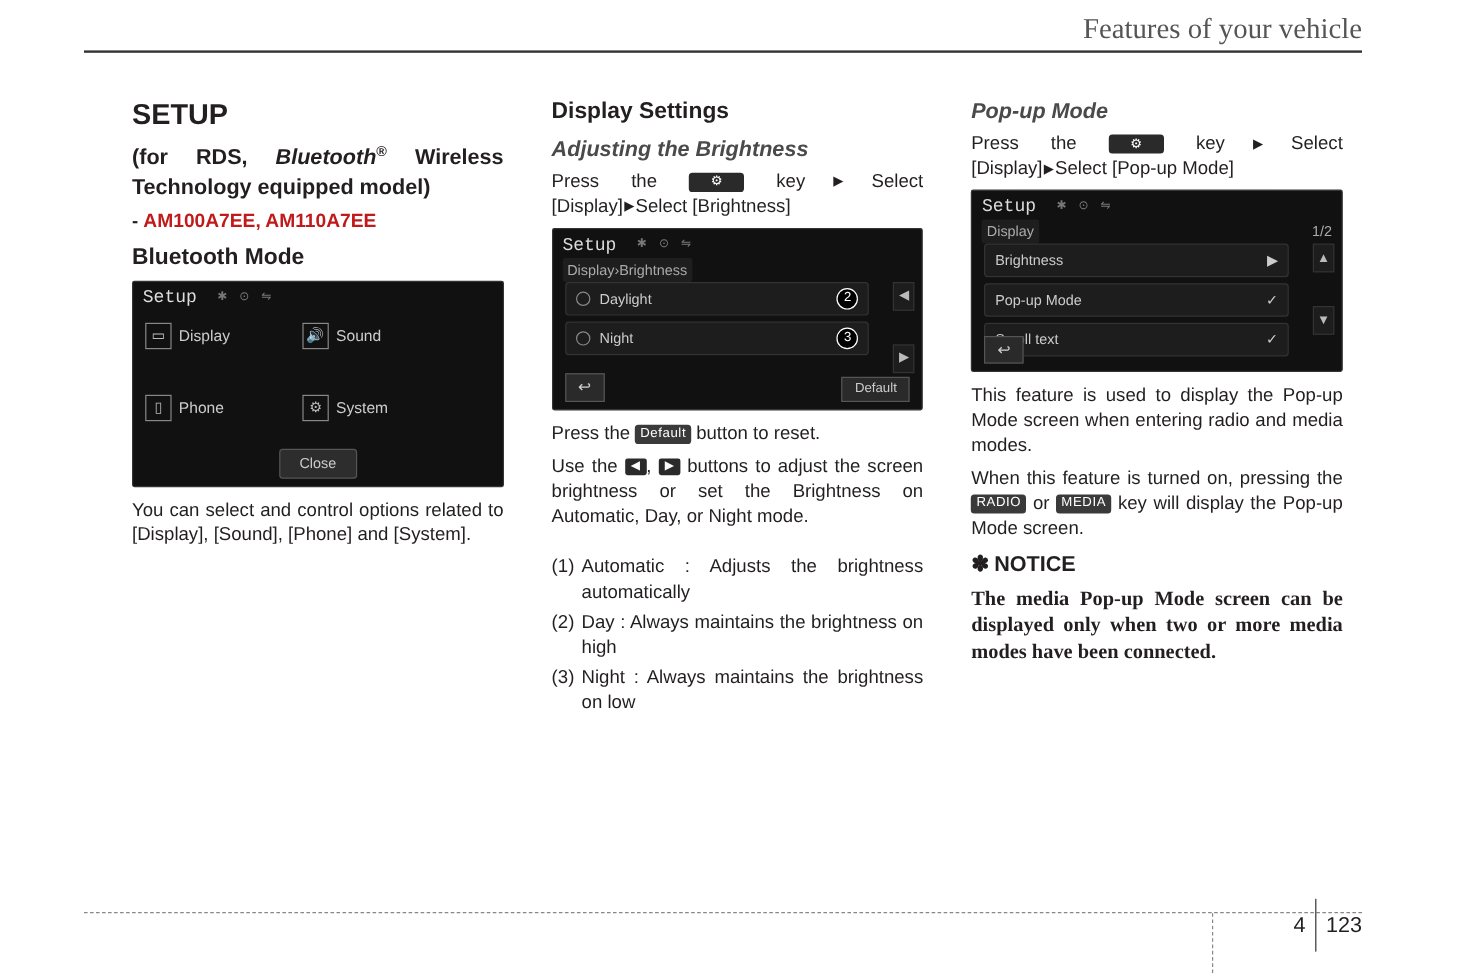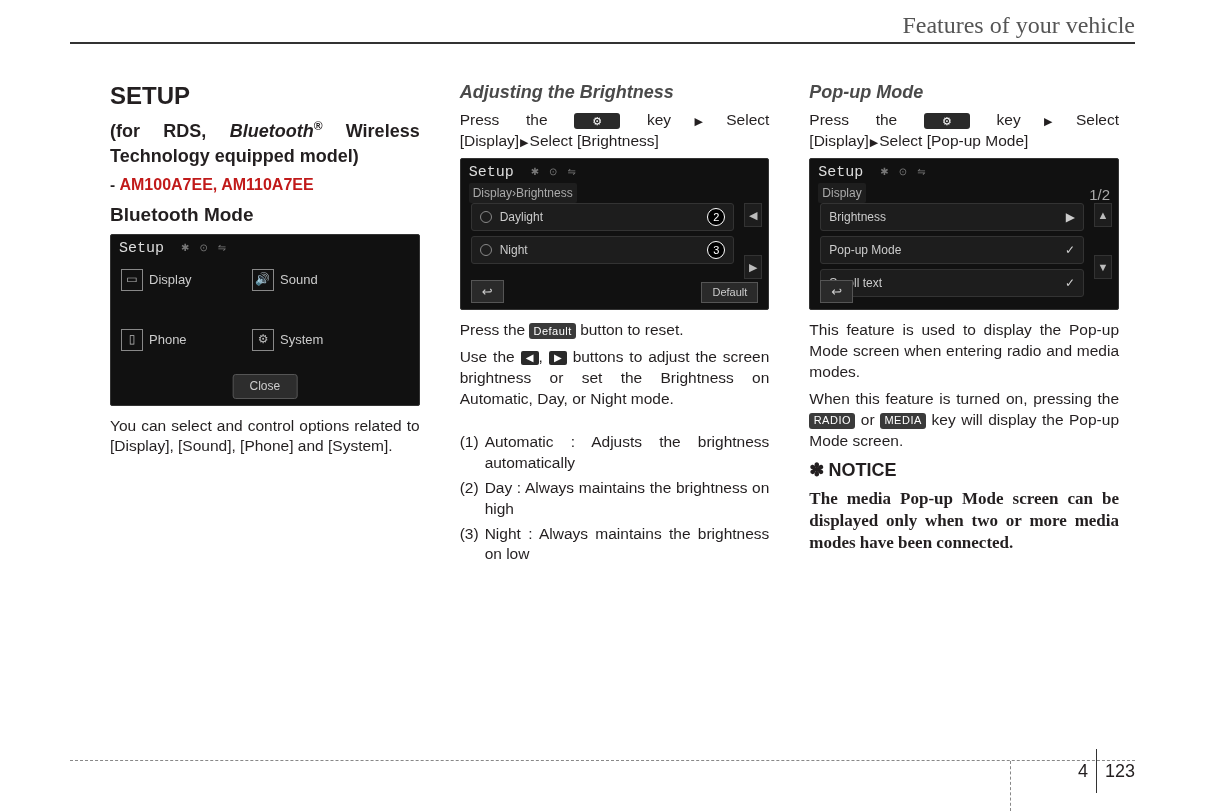--- a/index.html
+++ b/index.html
@@ -27,21 +27,21 @@
   .ss-title{position:absolute;top:4px;left:8px;font-size:15px;color:#ddd;font-family:"Courier New",monospace;}
   .ss-icons{position:absolute;top:6px;left:70px;display:flex;gap:10px;color:#777;font-size:10px;}
   .ss-crumb{position:absolute;top:24px;left:8px;color:#aaa;font-size:12px;background:#1e1e1e;padding:2px 4px;border-radius:2px;}
   .ss-body{position:absolute;top:44px;left:10px;right:10px;bottom:32px;display:flex;flex-wrap:wrap;gap:16px;align-items:flex-start;}
   .ss-tile{display:flex;align-items:center;gap:6px;color:#ccc;font-size:13px;width:40%;}
   .ss-tile .tile-ico{width:20px;height:20px;border:1px solid #888;display:inline-flex;align-items:center;justify-content:center;font-size:12px;color:#bbb;}
   .ss-close{position:absolute;bottom:6px;left:50%;transform:translateX(-50%);
     background:#2d2d2d;border:1px solid #555;color:#ccc;padding:3px 16px;font-size:12px;border-radius:3px;}
   .ss-row{display:flex;align-items:center;justify-content:space-between;
     background:#1d1d1d;border:1px solid #333;border-radius:3px;height:26px;margin-bottom:5px;padding:0 8px;font-size:12px;color:#ccc;}
-  .ss-rows{position:absolute;top:28px;left:10px;right:34px;}
+  .ss-rows{position:absolute;top:28px;left:10px;right:44px;}
   .ss-arrow-col{position:absolute;right:6px;top:28px;bottom:30px;width:18px;display:flex;flex-direction:column;justify-content:space-between;}
   .ss-arrow{background:#1d1d1d;border:1px solid #333;height:22px;display:flex;align-items:center;justify-content:center;color:#bbb;font-size:11px;}
   .ss-default{position:absolute;bottom:6px;right:10px;border:1px solid #555;color:#ccc;padding:2px 10px;font-size:11px;background:#2a2a2a;}
   .ss-back{position:absolute;bottom:6px;left:10px;border:1px solid #555;color:#ccc;padding:2px 10px;font-size:13px;background:#2a2a2a;}
   .ss-check{color:#ccc;font-size:12px;}
   .num-badge{display:inline-flex;width:16px;height:16px;border-radius:50%;background:#000;color:#fff;font-size:11px;align-items:center;justify-content:center;border:1px solid #fff;}
   .inline-key{display:inline-flex;align-items:center;justify-content:center;
     background:#2a2a2a;color:#fff;font-size:11px;height:16px;min-width:38px;border-radius:3px;vertical-align:middle;padding:0 4px;}
   .inline-key.gear::before{content:"⚙";font-size:11px;}
   .inline-key.txt{background:#3a3a3a;letter-spacing:0.5px;}
@@ -53,21 +53,21 @@
   .list-num .body{flex:1;text-align:justify;}
   .notice-head{font-size:18px;font-weight:bold;margin:14px 0 2px 0;}
   .notice-head .snow{margin-right:4px;}
   .notice-body{font-family:"Times New Roman",serif;font-weight:bold;font-size:17px;line-height:1.3;text-align:justify;}
   .footer-rule{position:absolute;left:70px;right:44px;bottom:50px;border-top:1.5px dashed #888;}
   .page-num{position:absolute;bottom:18px;right:44px;font-size:18px;display:flex;align-items:center;gap:8px;}
   .page-num .sect{border-right:1.5px solid #333;padding-right:8px;height:44px;display:flex;align-items:center;}
   .page-side-dash{position:absolute;left:auto;right:168px;bottom:0;height:50px;border-left:1.5px dashed #888;}
   .ss-radio{width:10px;height:10px;border:1px solid #888;border-radius:50%;display:inline-block;}
   .ss-radio.on{background:#ddd;}
-  .ss-page-ind{position:absolute;top:26px;right:8px;font-size:15px;color:#aaa;}
+  .ss-page-ind{position:absolute;top:26px;right:8px;font-size:12px;color:#aaa;}
 </style>
 </head>
 <body>
 <div class="page">
 
 <div class="running-header">Features of your vehicle</div>
 <div class="header-rule"></div>
 
 <div class="columns">
 
@@ -107,20 +107,21 @@
               <span>System</span>
             </div>
       </div>
       <div class="ss-close">Close</div>
     </div>
 
     <p>You can select and control options related to [Display], [Sound], [Phone] and [System].</p>
   </div>
 
   <div class="col">
+    <p class="h-display">Display Settings</p>
     <p class="h-italic">Adjusting the Brightness</p>
     <p>
       <span>Press the </span>
       <span class="inline-key gear"></span>
       <span> key</span><span class="tri">▶</span><span>Select [Display]</span><span class="tri">▶</span><span>Select [Brightness]</span>
     </p>
 
     <div class="screenshot screenshot-md">
       <div class="ss-title">Setup</div>
       <div class="ss-icons">

